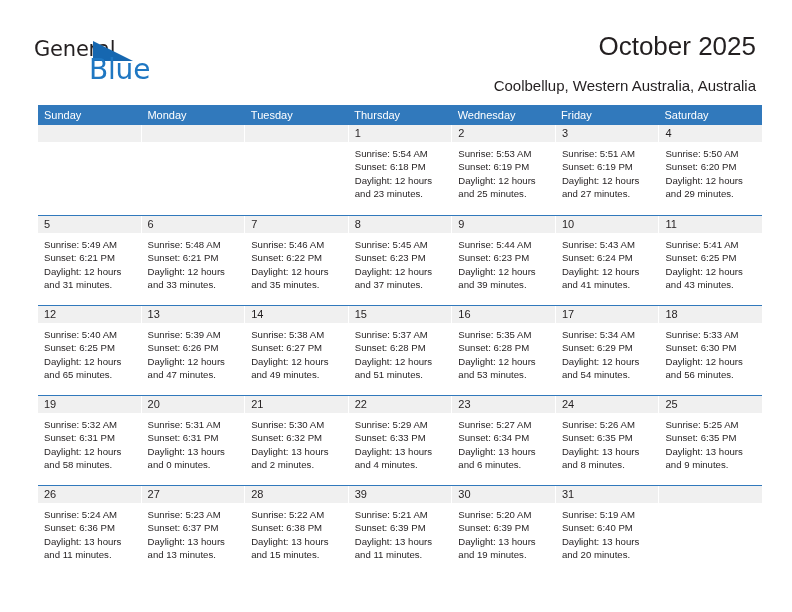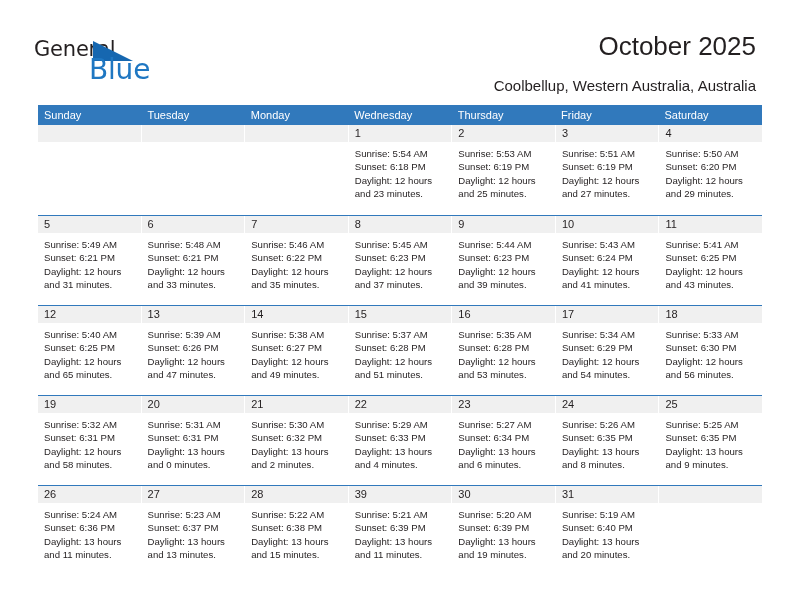--- a/index.html
+++ b/index.html
@@ -170,24 +170,24 @@
     <div class="title-block">
       <div class="cal-title">October 2025</div>
       <div class="cal-subtitle">Coolbellup, Western Australia, Australia</div>
     </div>
 
   </div>
 
   <div class="calendar">
     <div class="weekday-row" id="weekday-row">
         <div class="weekday">Sunday</div>
+        <div class="weekday">Monday</div>
         <div class="weekday">Tuesday</div>
-        <div class="weekday">Monday</div>
+        <div class="weekday">Thursday</div>
         <div class="weekday">Wednesday</div>
-        <div class="weekday">Thursday</div>
         <div class="weekday">Friday</div>
         <div class="weekday">Saturday</div>
       </div>
     <div id="weeks-container">
         <div class="week-row first">
           <div class="day-cell empty">
             <div class="day-num"></div>
           </div>
           <div class="day-cell empty">
             <div class="day-num"></div>

